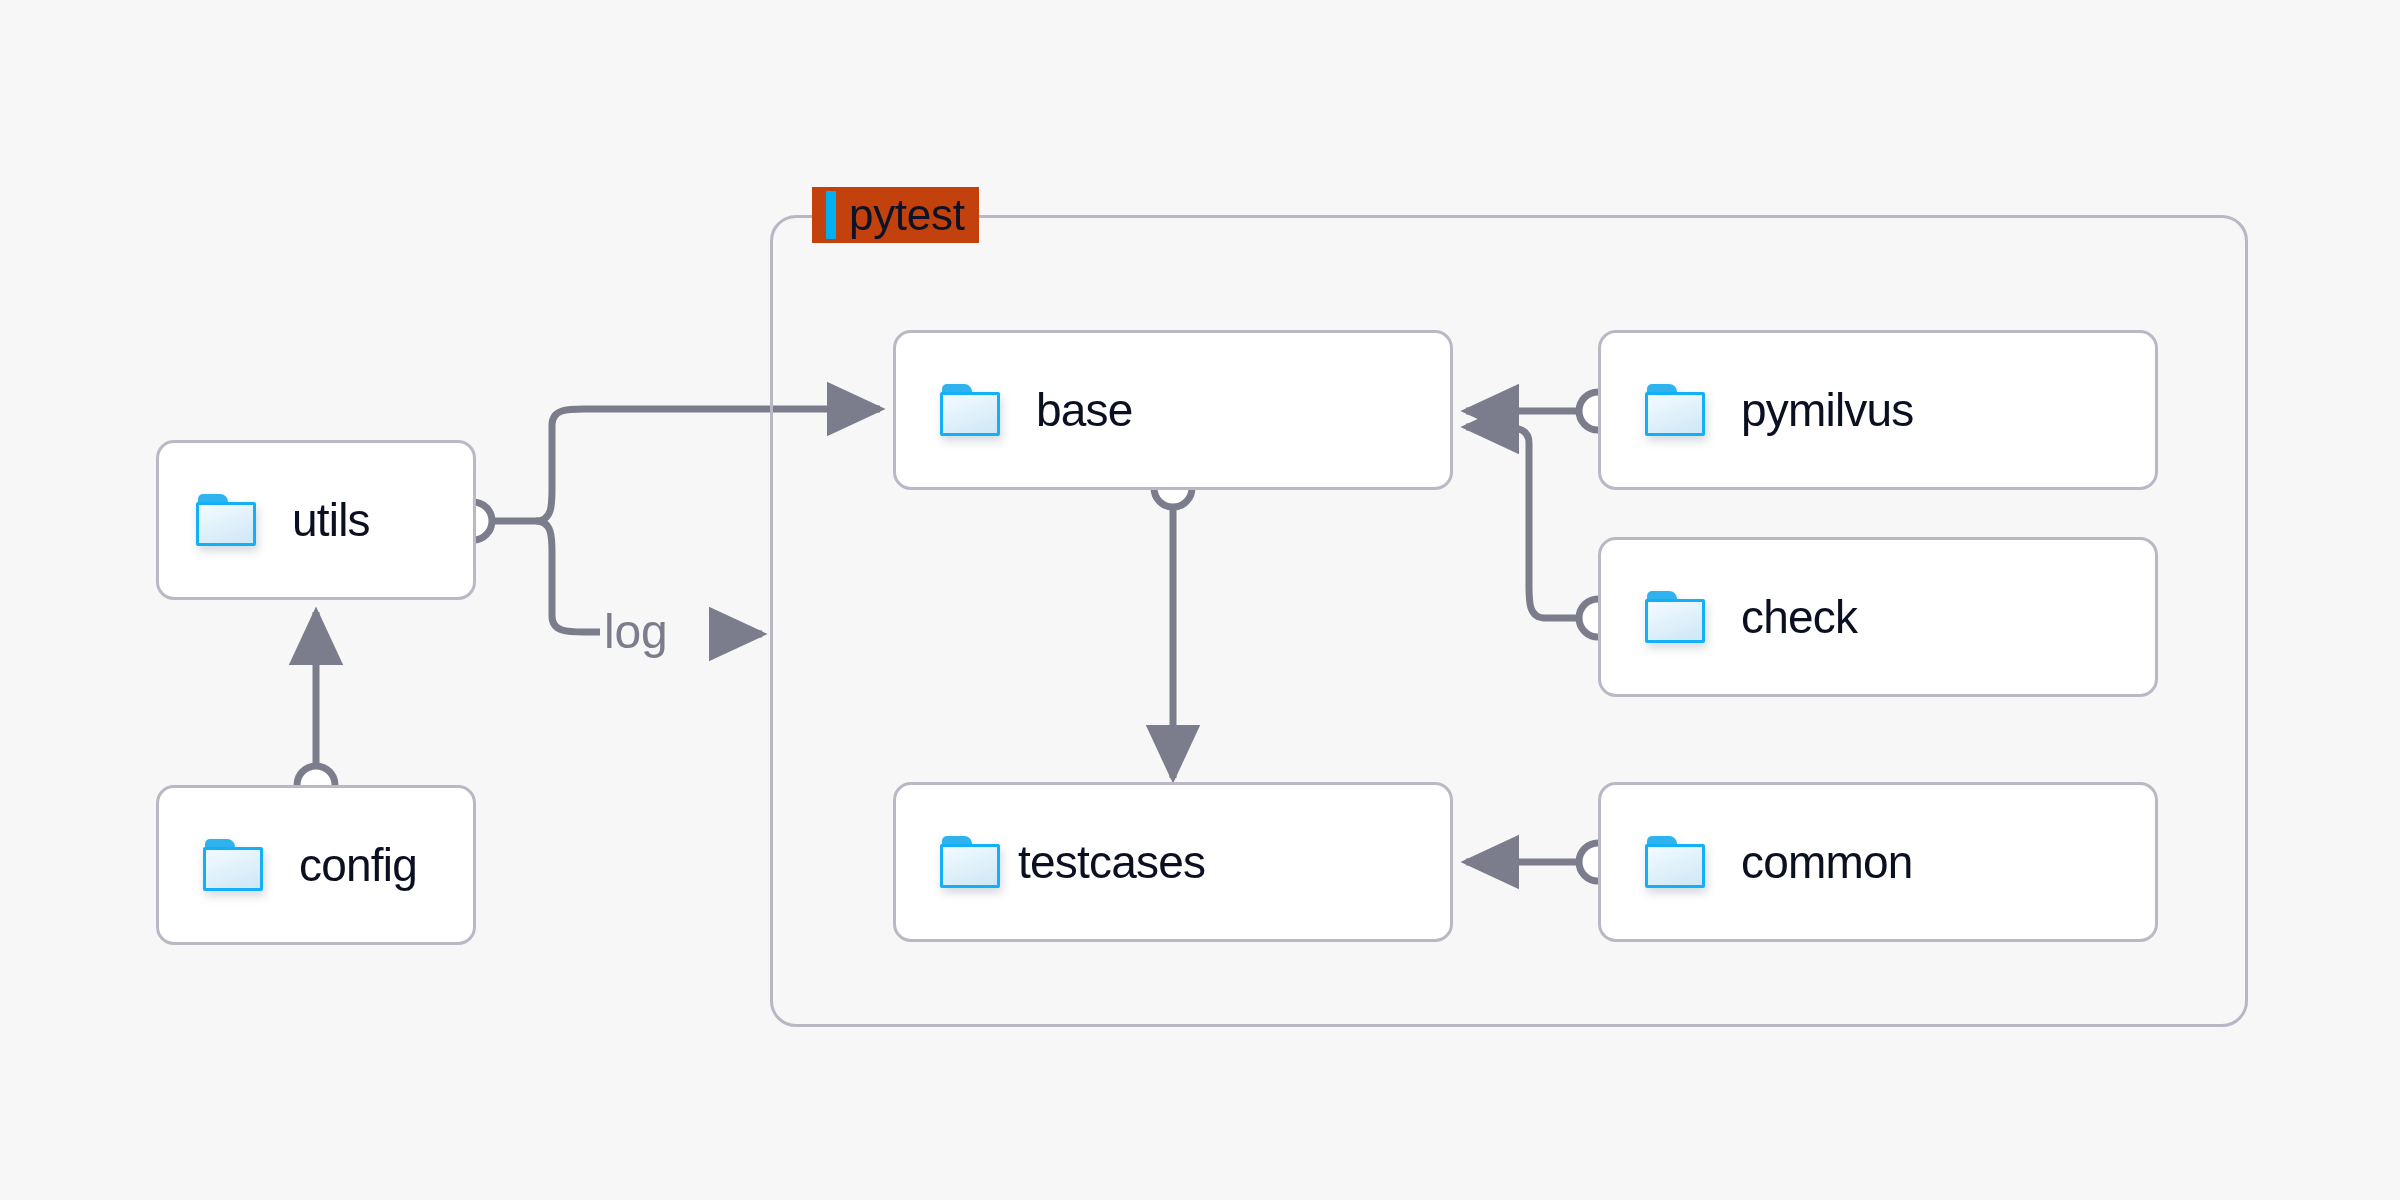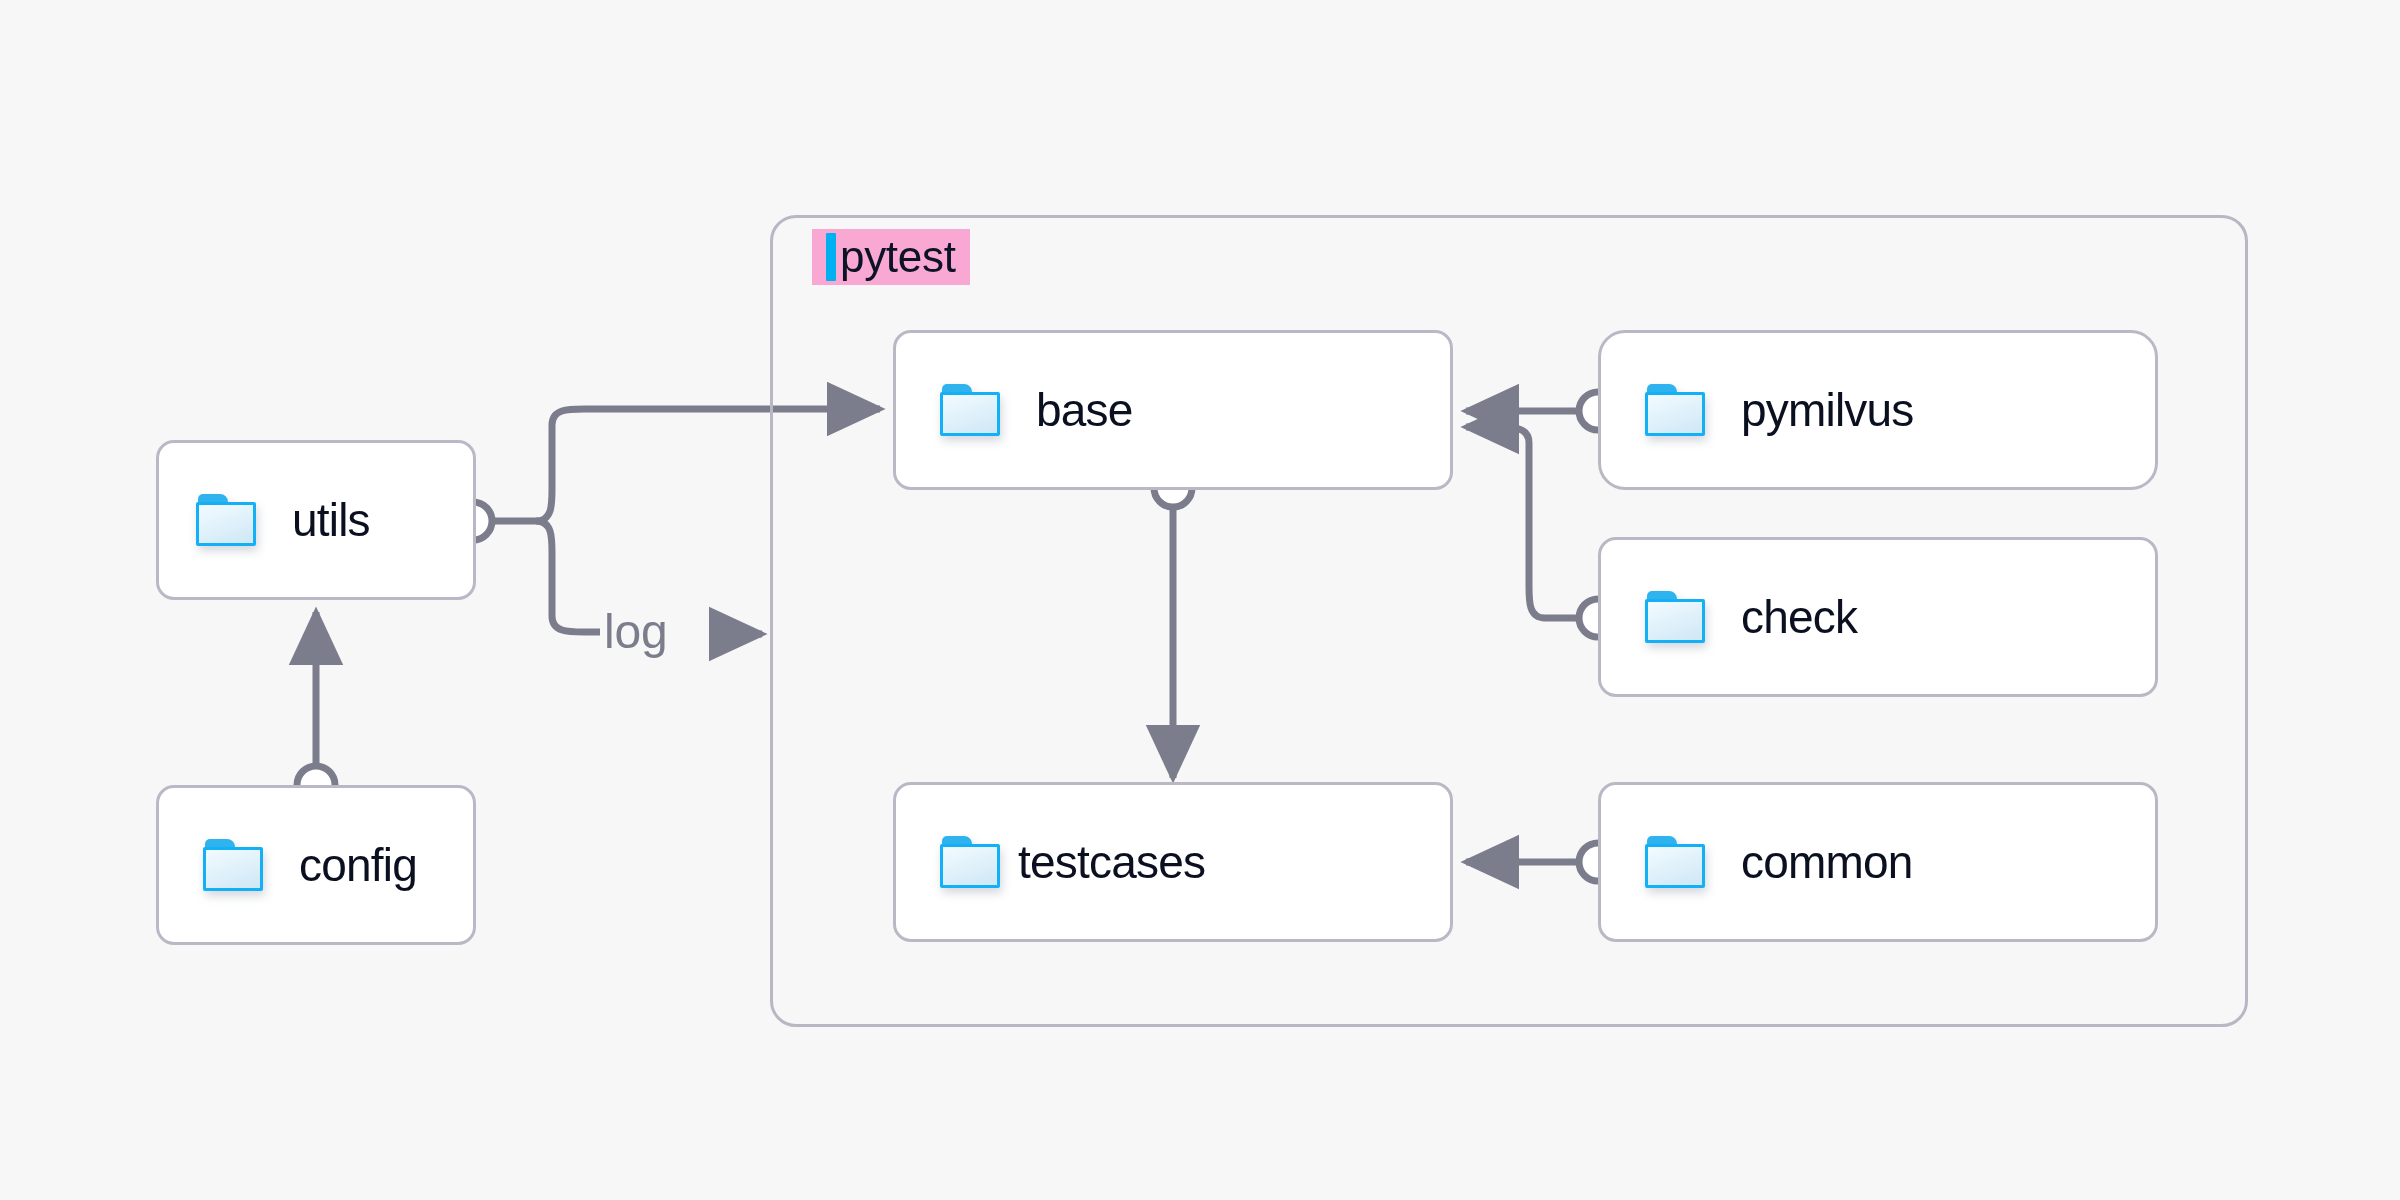--- a/index.html
+++ b/index.html
@@ -26,25 +26,24 @@
     position: absolute;
     border: 3px solid #b9b7c4;
     border-radius: 26px;
     background: transparent;
     box-sizing: border-box;
   }
   .group-label {
     position: absolute;
     display: flex;
     align-items: center;
-    gap: 4px;
-    background: #f9a8d4;
+    gap: 13px;
+    background: #c2410c;
     padding: 0 14px;
     height: 56px;
-    margin-top: 42px;
   }
   .group-accent {
     width: 10px;
     height: 48px;
     background: #00b0f0;
     border-radius: 1px;
     flex: 0 0 auto;
   }
   .group-label-text {
     font-size: 44px;
@@ -189,21 +188,21 @@
   </div>
 
   <div class="node" style="left:893px; top:782px; width:560px; height:160px;gap:16px;">
     <span class="folder-icon">
       <span class="tab"></span>
         <span class="body"></span>
     </span>
     <span class="node-label">testcases</span>
   </div>
 
-  <div class="node" style="left:1598px; top:330px; width:560px; height:160px;border-radius:27px;">
+  <div class="node" style="left:1598px; top:330px; width:560px; height:160px;">
     <span class="folder-icon">
       <span class="tab"></span>
         <span class="body"></span>
     </span>
     <span class="node-label">pymilvus</span>
   </div>
 
   <div class="node" style="left:1598px; top:537px; width:560px; height:160px;">
     <span class="folder-icon">
       <span class="tab"></span>

